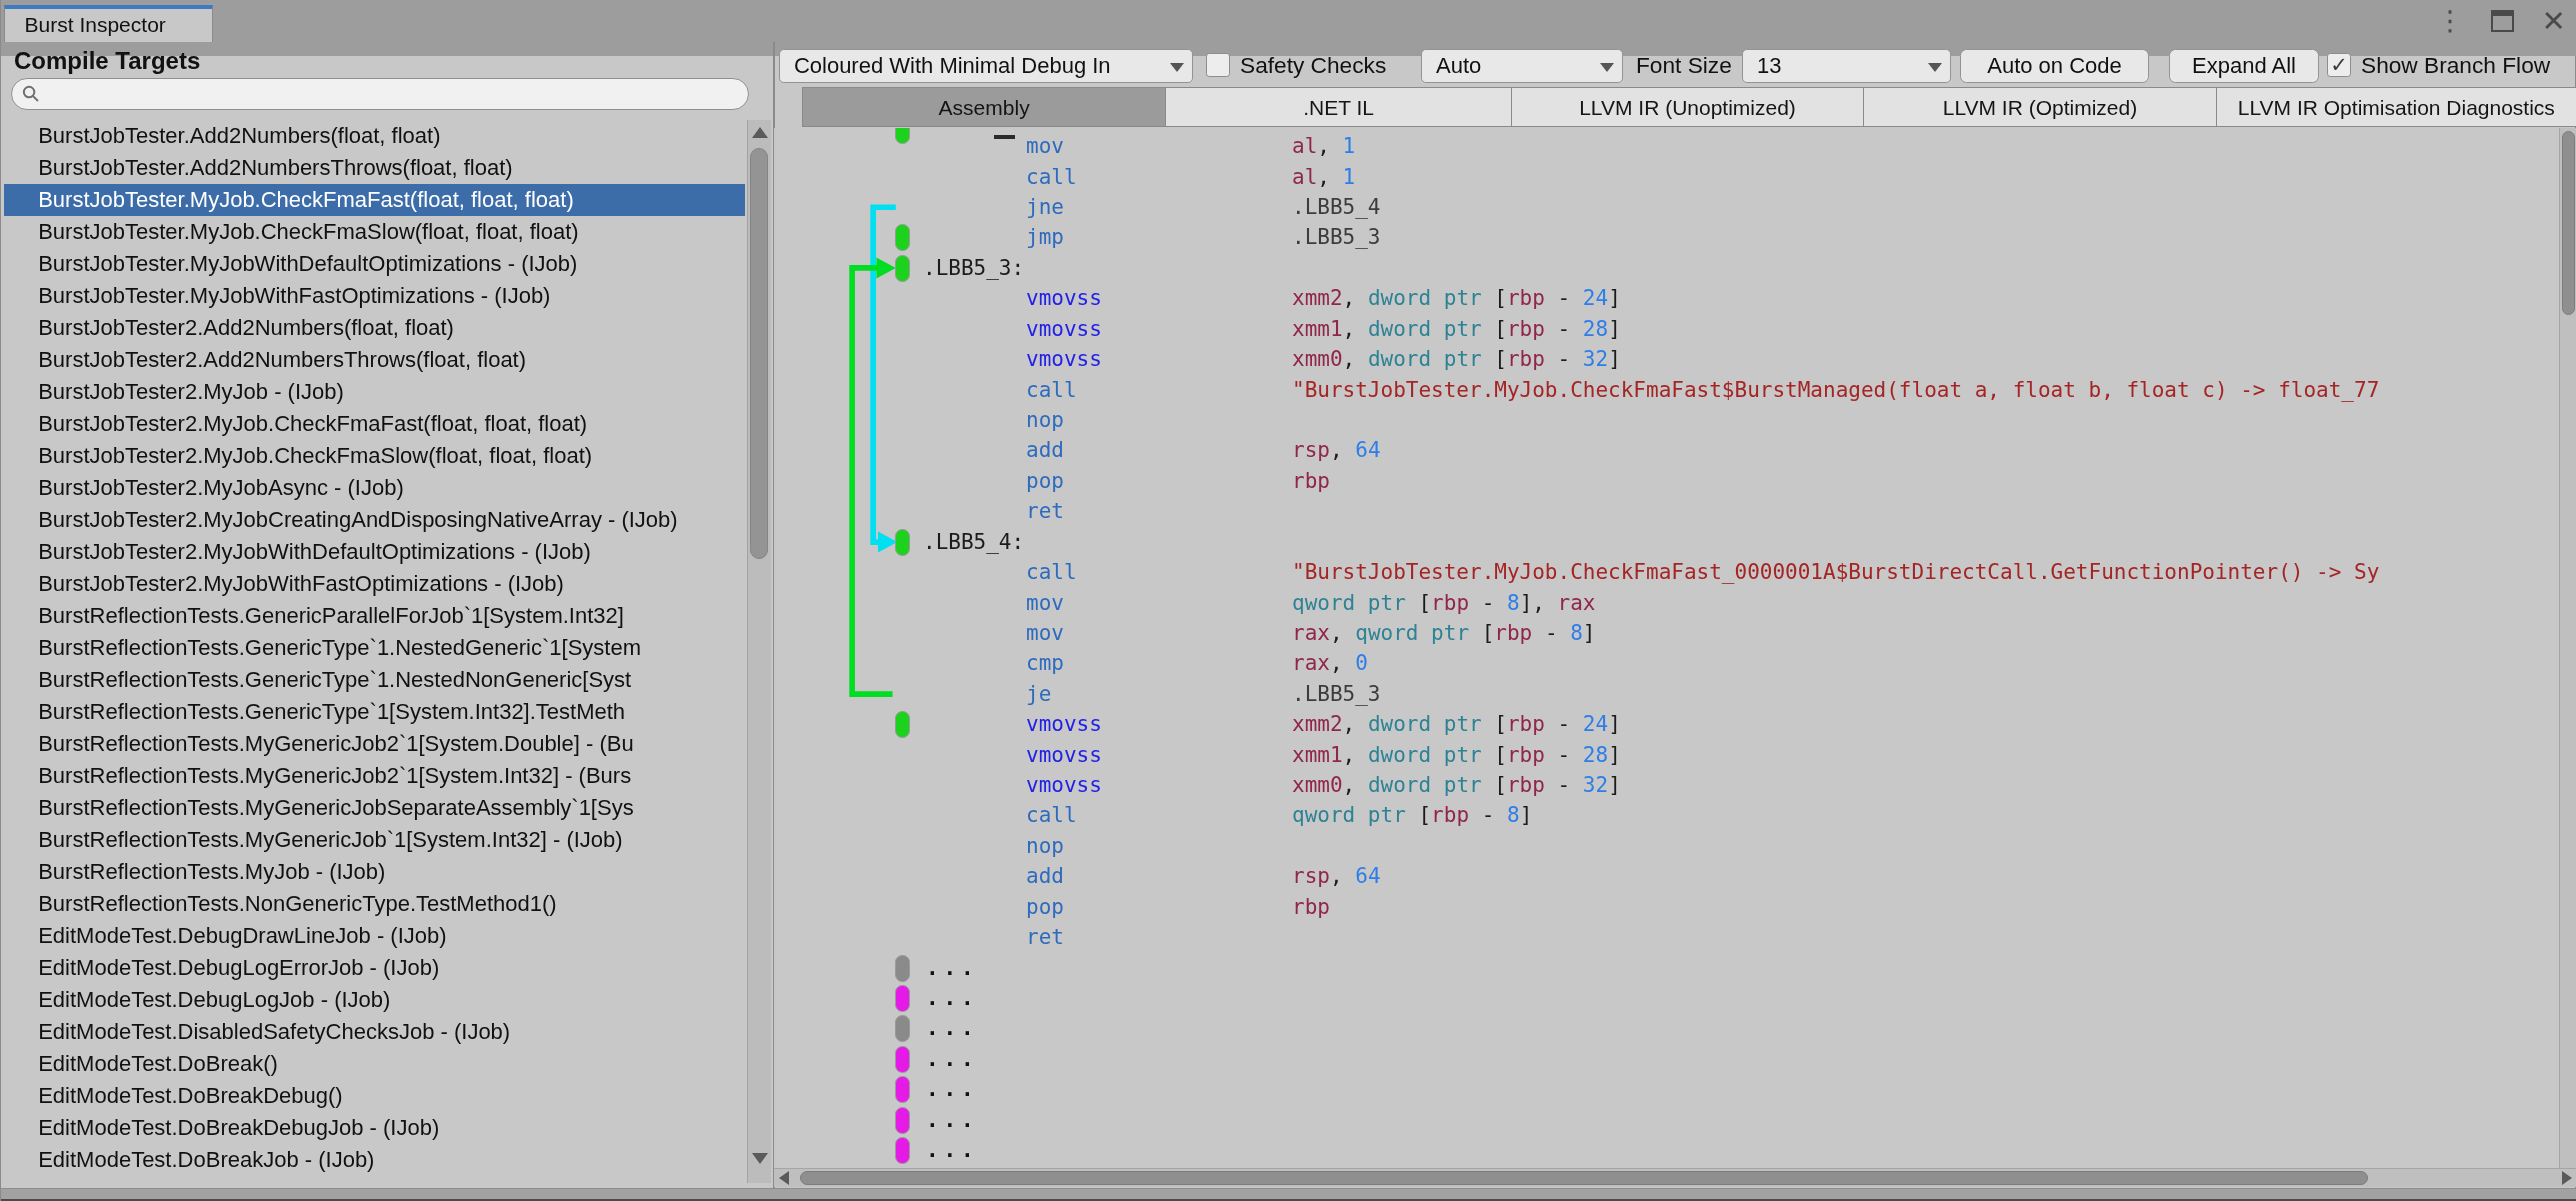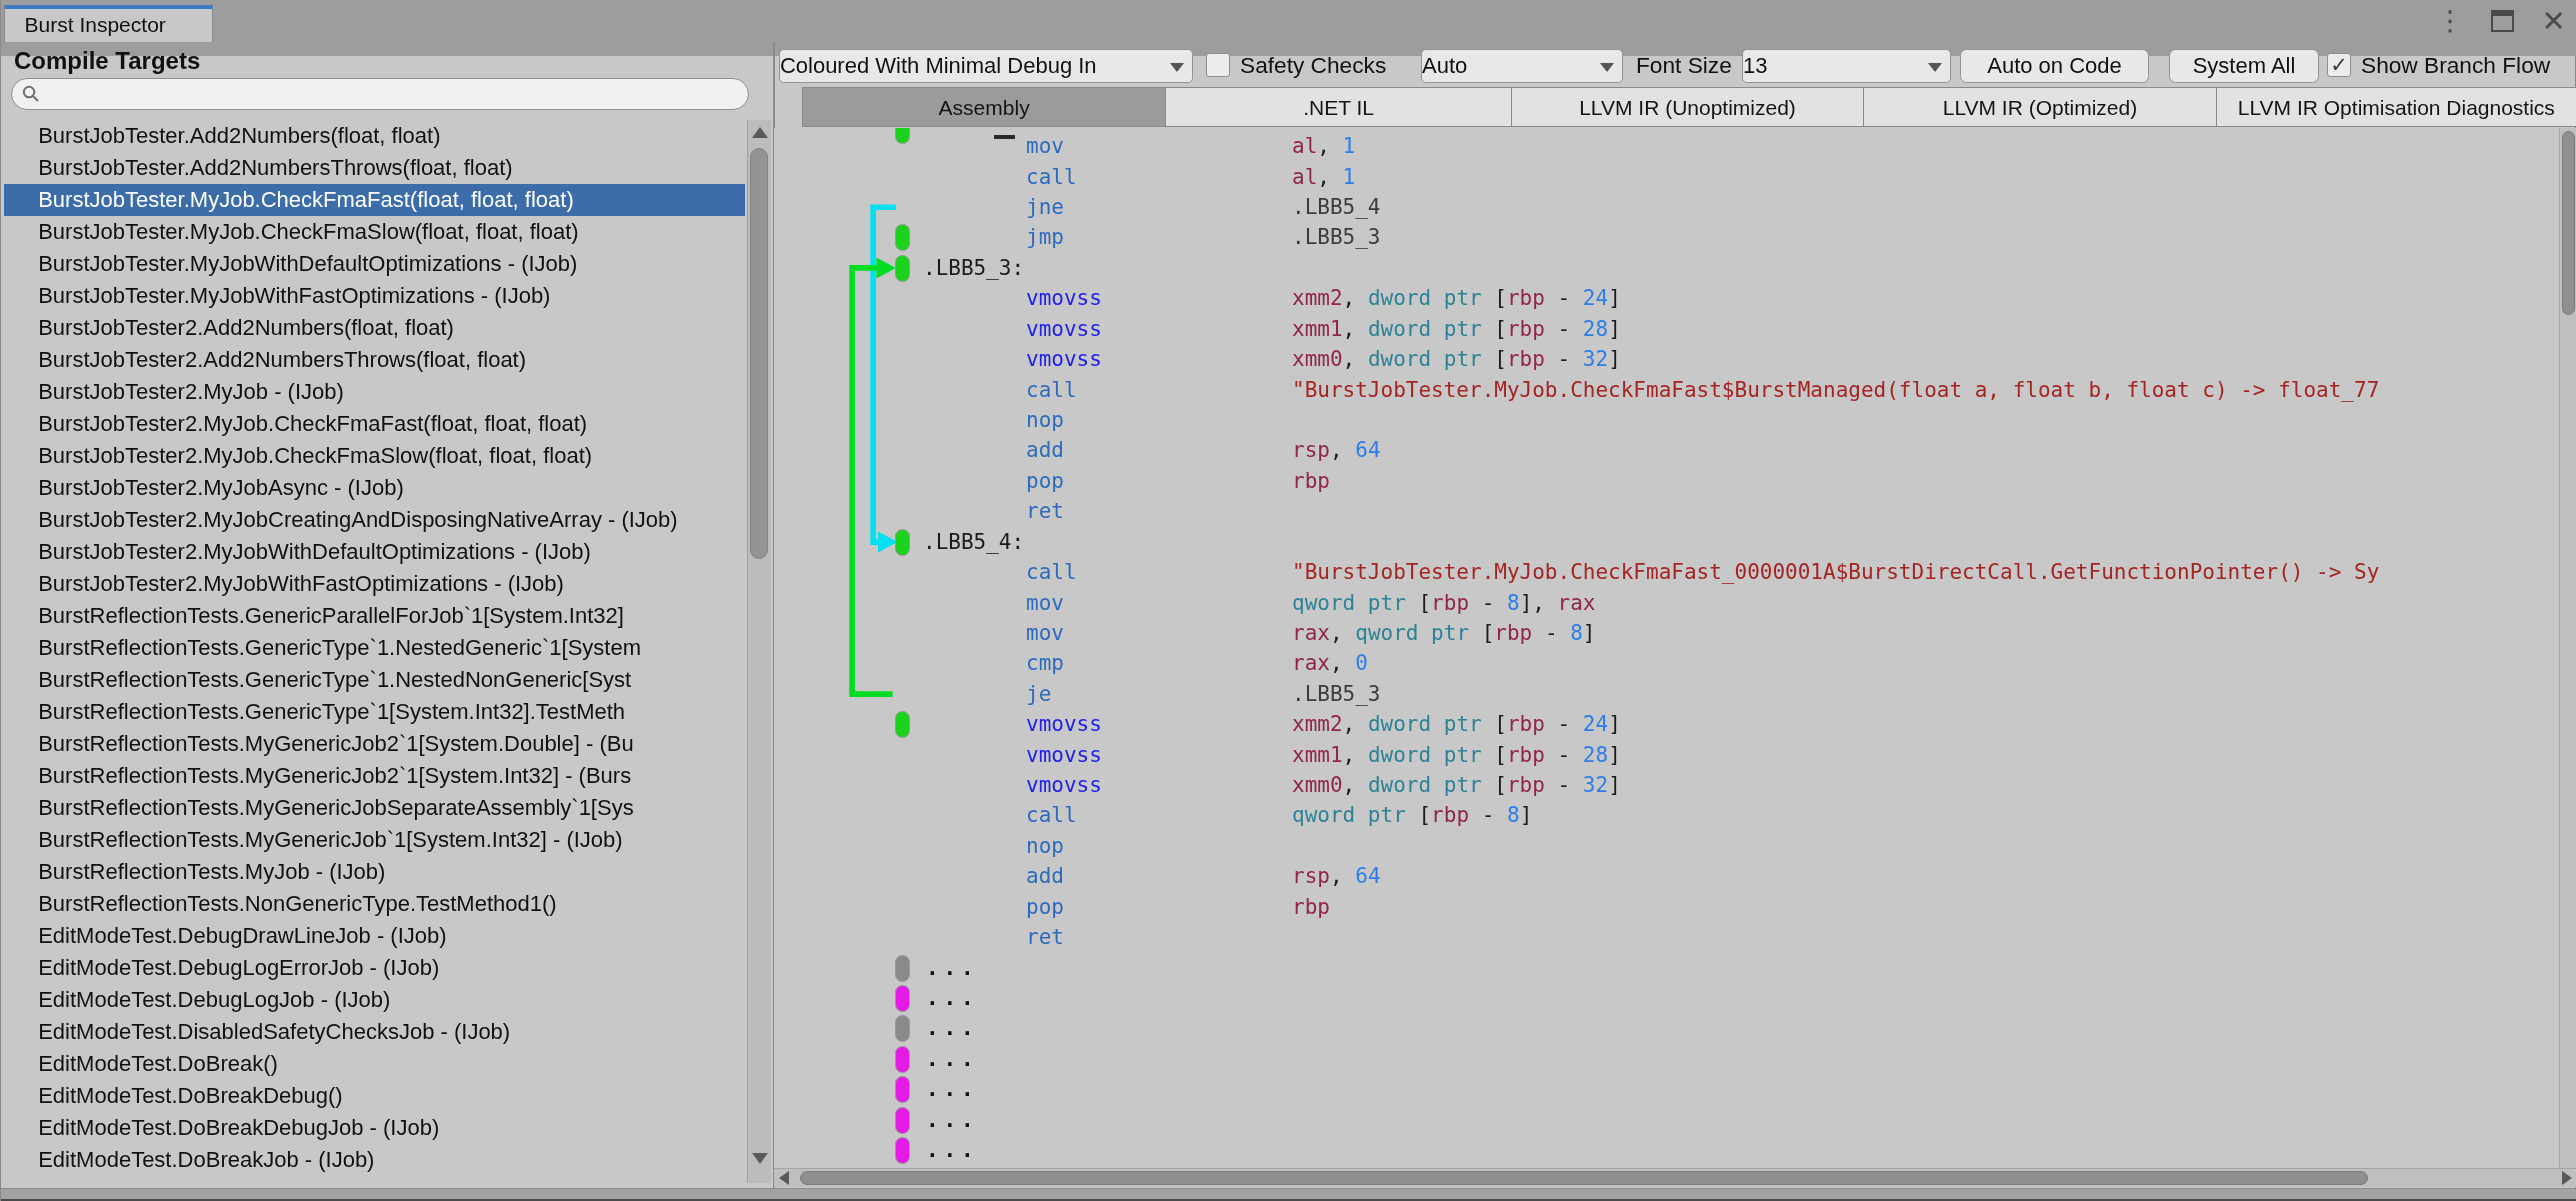--- a/index.html
+++ b/index.html
@@ -35,21 +35,21 @@
   .arrow-down { position:absolute; left:4px; bottom:19.4px; width:0; height:0;
               border-left:8px solid transparent; border-right:8px solid transparent; border-top:11.3px solid #5a5a5a; }
   .vscroll-list .thumb { position:absolute; left:2.4px; top:27.5px; width:18px; height:411px; background:#949494;
                          border:0.8px solid #858585; border-radius:9px; }
 
   .panel-sep { position:absolute; left:772px; top:42px; width:1.6px; height:1147px; background:#8a8a8a; }
 
   
   .toolbar { position:absolute; left:773px; top:42px; width:1803px; height:45px; }
   .dd { position:absolute; top:6.5px; height:34px; background:#e8e8e8; border:1.6px solid #939393; border-radius:4.9px;
-        font-size:22px; color:#111; line-height:31px; padding-left:0; }
+        font-size:22px; color:#111; line-height:31px; padding-left:14px; }
   .dd .tri { position:absolute; right:8px; top:13px; width:0; height:0;
              border-left:7.3px solid transparent; border-right:7.3px solid transparent; border-top:9.7px solid #555; }
   .tlabel { position:absolute; top:9.7px; font-size:22.7px; color:#111; }
   .cbox { position:absolute; top:11.3px; width:24px; height:24px; background:#ededed; border:1.6px solid #8d8d8d; border-radius:3.2px;
           font-size:21px; line-height:21px; text-align:center; color:#3a3a3a; }
   .tbtn { position:absolute; top:6.5px; height:34px; background:#e8e8e8; border:1.6px solid #939393; border-radius:6.5px;
           font-size:22px; color:#111; line-height:31px; text-align:center; }
 
   
   .viewtabs { position:absolute; left:773px; top:87px; width:1803px; height:40px; display:flex; }
@@ -167,21 +167,21 @@
     <div class="dd" style="left:647px; width:202px;">
       <span>Auto</span>
       <span class="tri"></span>
     </div>
     <div class="tlabel" style="left:862px;">Font Size</div>
     <div class="dd" style="left:968px; width:209px;">
       <span>13</span>
       <span class="tri"></span>
     </div>
     <button class="tbtn" style="left:1186px; width:189px;">Auto on Code</button>
-    <button class="tbtn" style="left:1395px; width:150px;">System All</button>
+    <button class="tbtn" style="left:1395px; width:150px;">Expand All</button>
     <div class="cbox" style="left:1553px;">✓</div>
     <div class="tlabel" style="left:1587px;">Show Branch Flow</div>
   </div>
 
   <div class="viewtabs" id="viewtabs">
       <div class="vtab active" style="width: 369px; margin-left: 28px;">Assembly</div>
       <div class="vtab" style="width: 351px;">.NET IL</div>
       <div class="vtab" style="width: 358px;">LLVM IR (Unoptimized)</div>
       <div class="vtab" style="width: 358px;">LLVM IR (Optimized)</div>
       <div class="vtab" style="width: 367px;">LLVM IR Optimisation Diagnostics</div>

